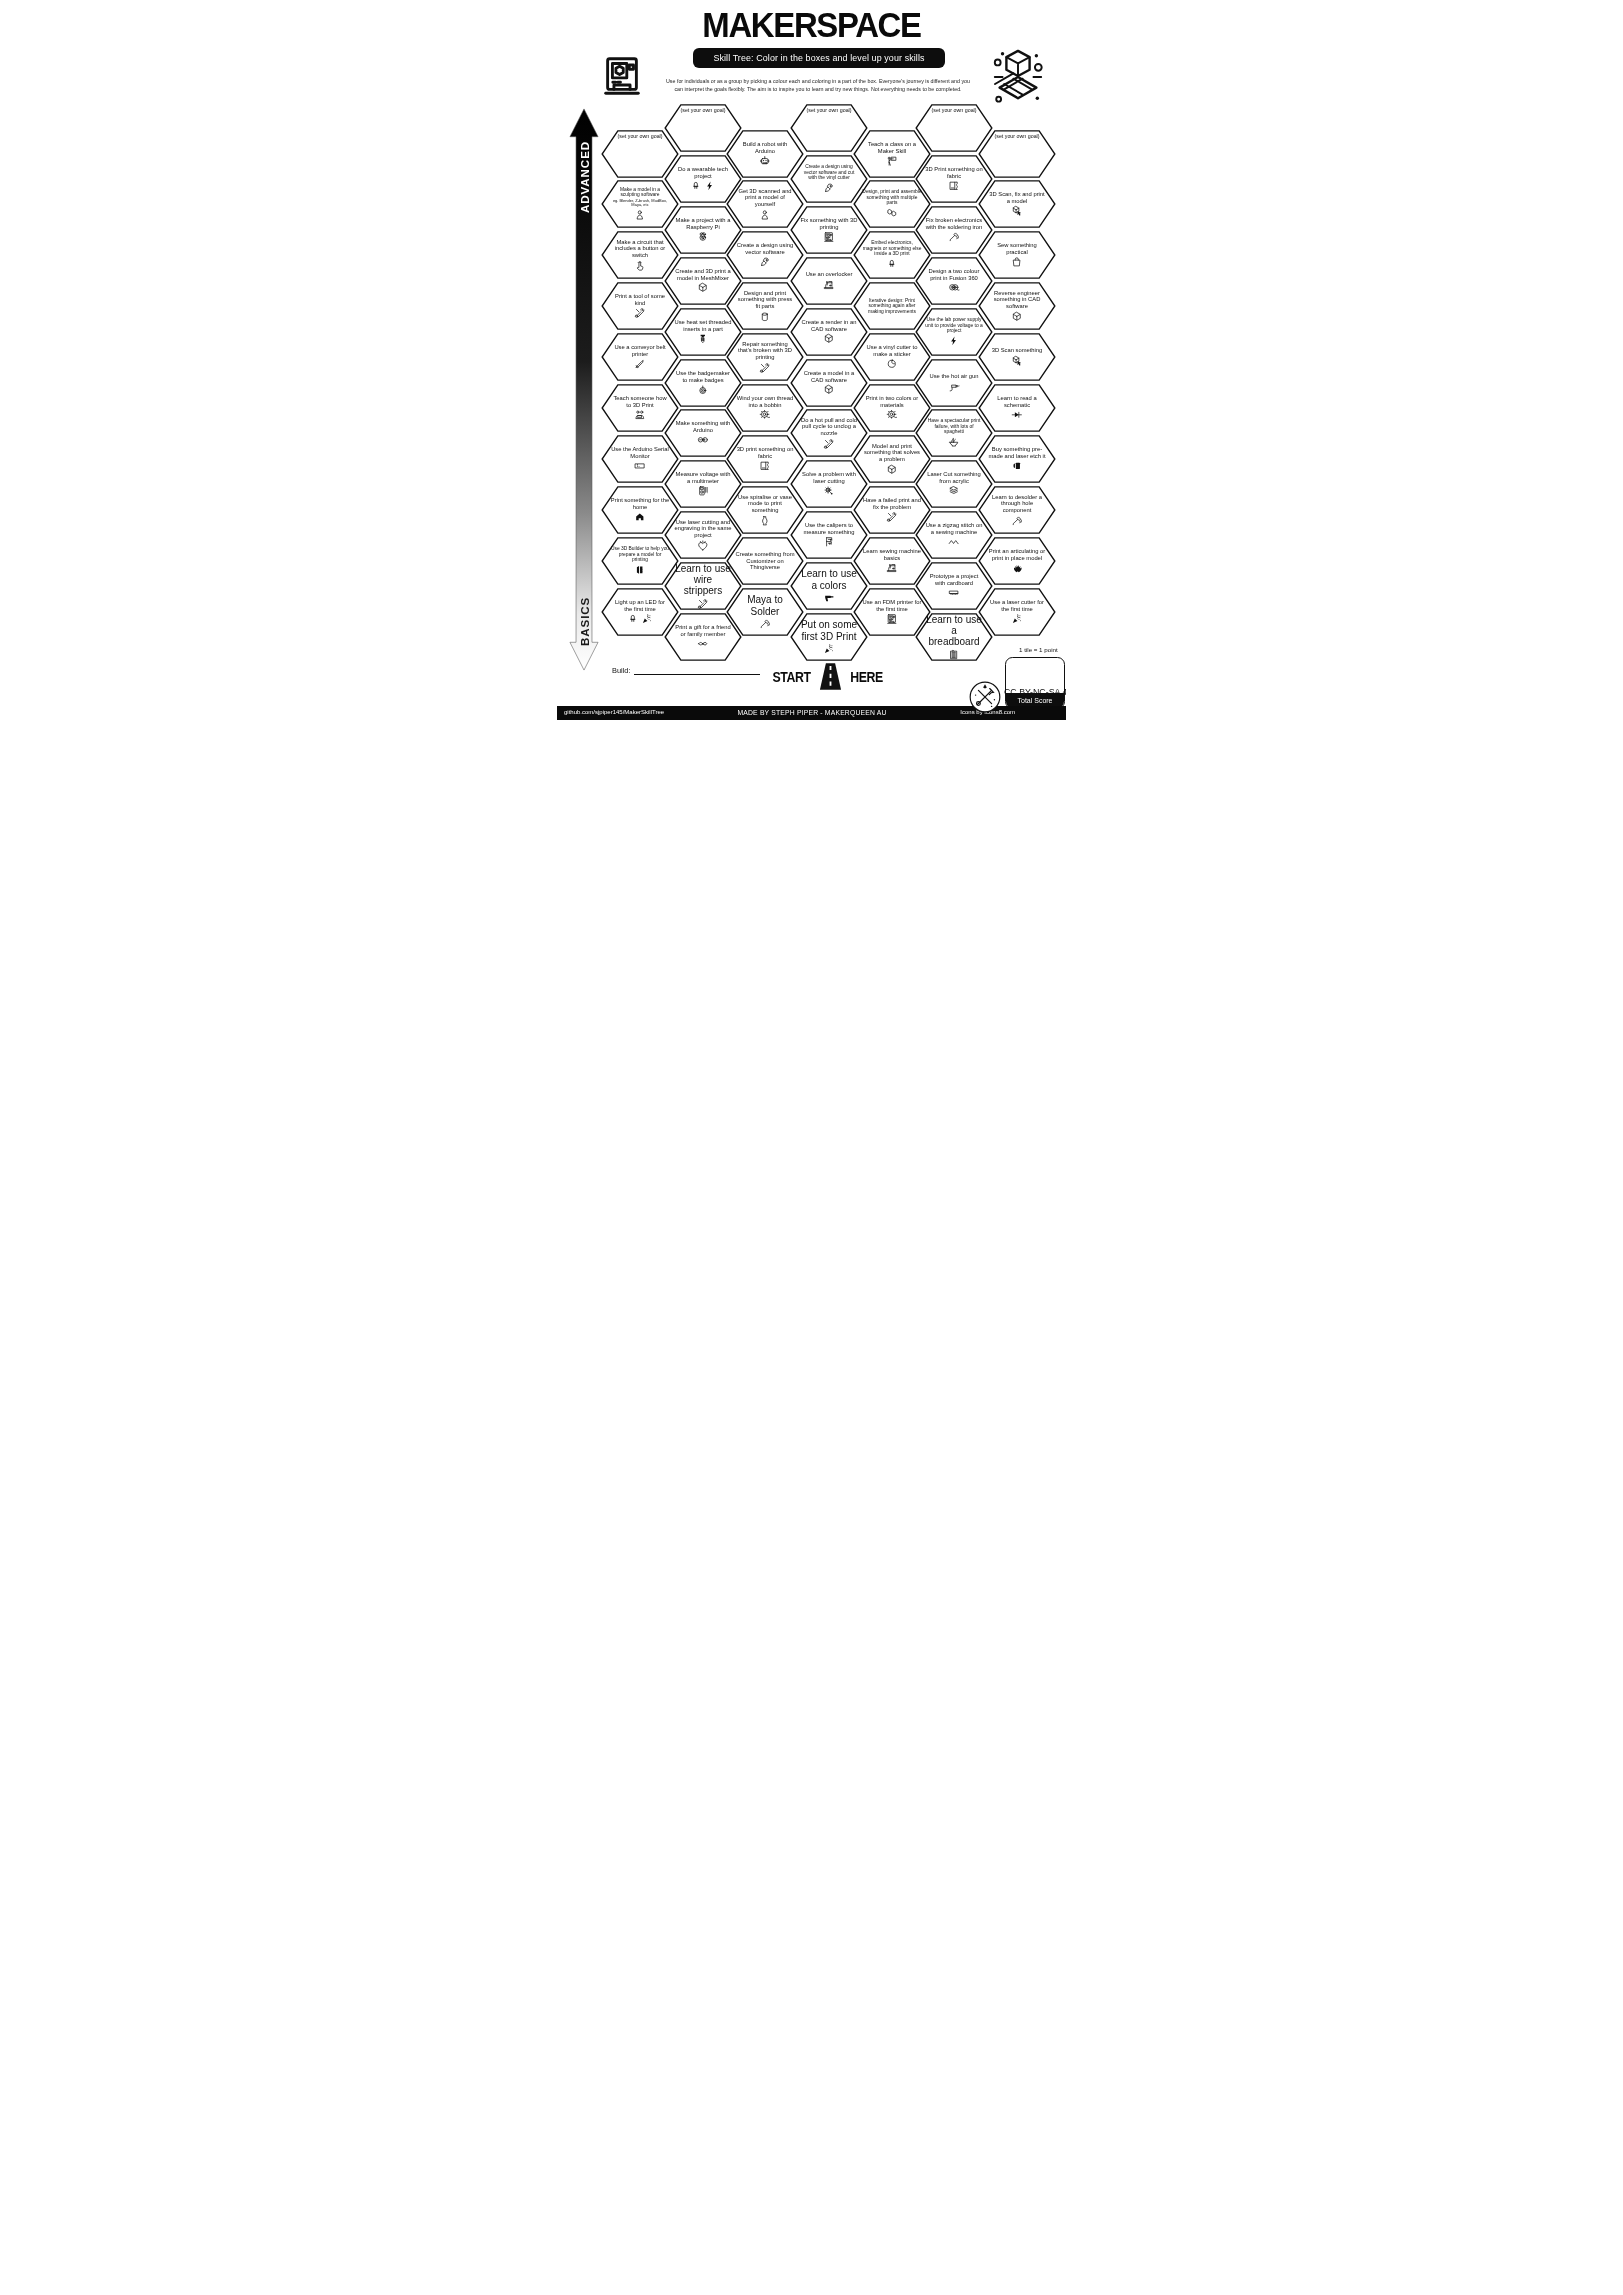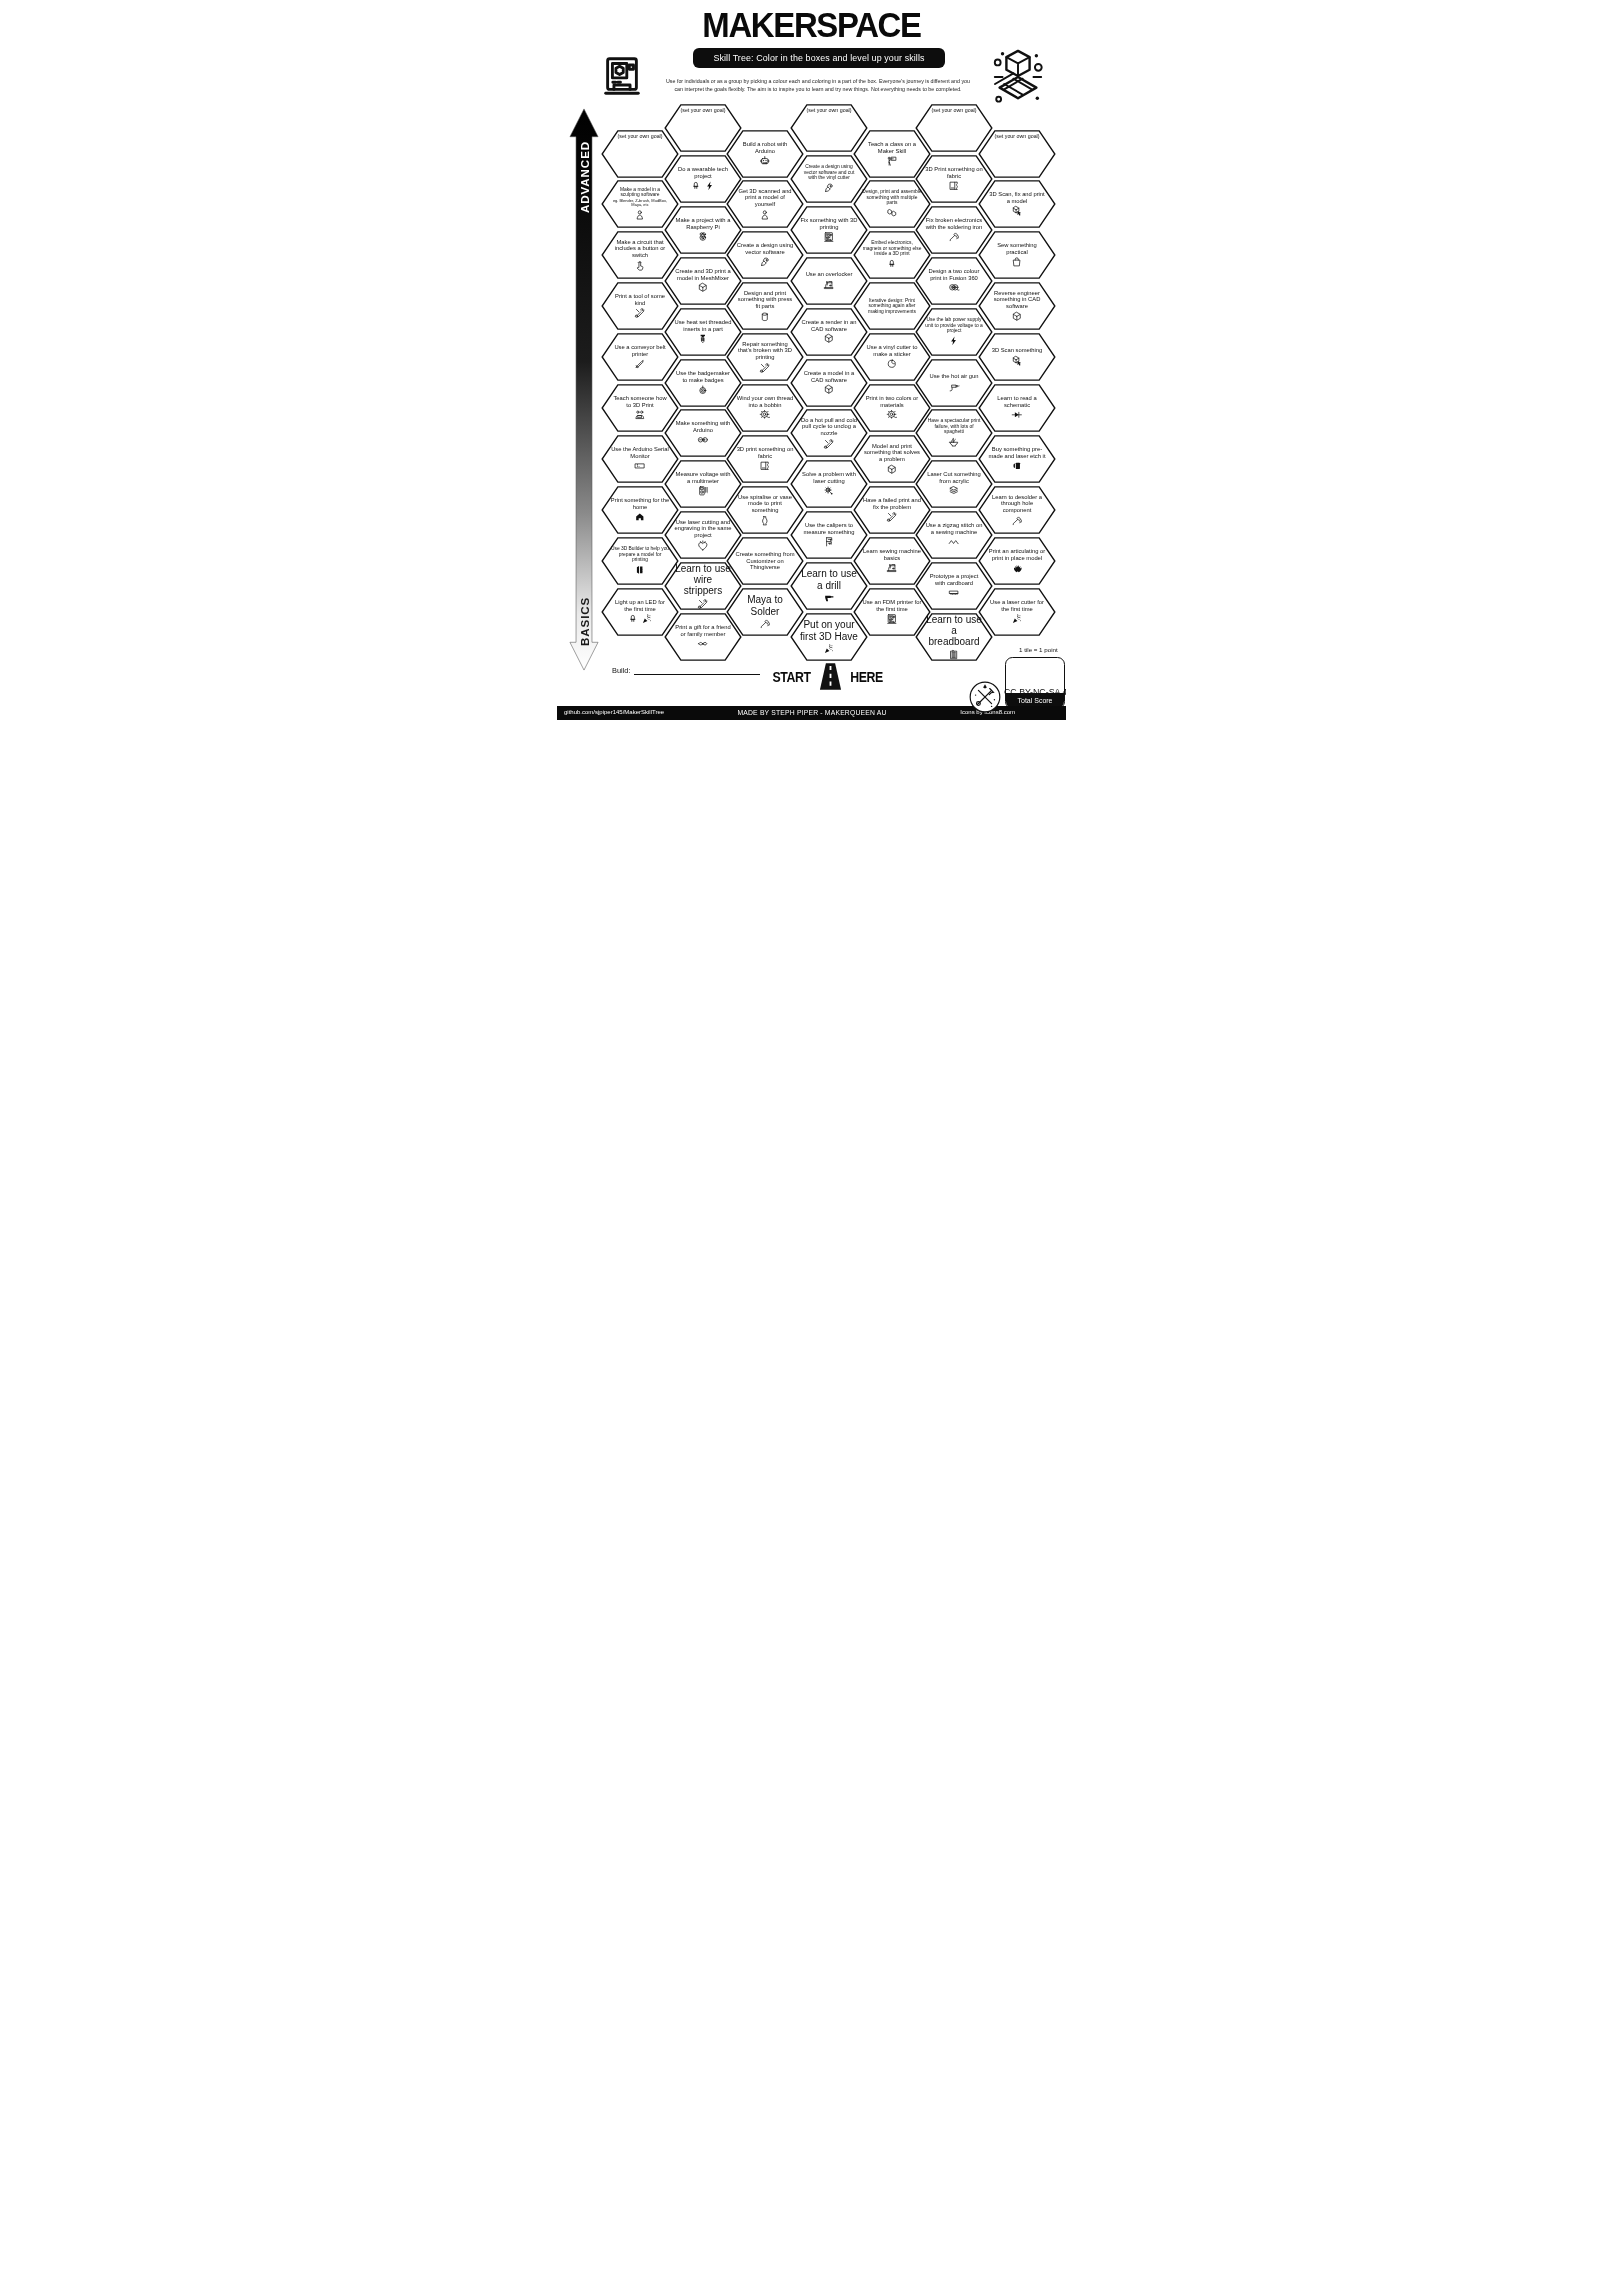--- a/index.html
+++ b/index.html
@@ -861,34 +861,34 @@
               <use href="#sym-caliper" xlink:href="#sym-caliper"></use>
             </svg>
           </div>
         </div>
   </div>
       <div class="tile big" style="left: 233px; top: 562px;">
     <svg class="hex" viewBox="0 0 168 104">
       <polygon points="36,2 132,2 166,52 132,102 36,102 2,52"></polygon>
     </svg>
     <div class="tile-content">
-      <div class="tile-label">Learn to use a drill</div>
+      <div class="tile-label">Learn to use a colors</div>
     <div class="ticons">
             <svg class="icon" viewBox="0 0 24 24">
               <use href="#sym-drill" xlink:href="#sym-drill"></use>
             </svg>
           </div>
         </div>
   </div>
       <div class="tile big" style="left: 233px; top: 613px;">
     <svg class="hex" viewBox="0 0 168 104">
       <polygon points="36,2 132,2 166,52 132,102 36,102 2,52"></polygon>
     </svg>
     <div class="tile-content">
-      <div class="tile-label">Put on your first 3D Have</div>
+      <div class="tile-label">Put on some first 3D Print</div>
     <div class="ticons">
             <svg class="icon" viewBox="0 0 24 24">
               <use href="#sym-party" xlink:href="#sym-party"></use>
             </svg>
           </div>
         </div>
   </div>
       <div class="tile" style="left: 296px; top: 130px;">
     <svg class="hex" viewBox="0 0 168 104">
       <polygon points="36,2 132,2 166,52 132,102 36,102 2,52"></polygon>

